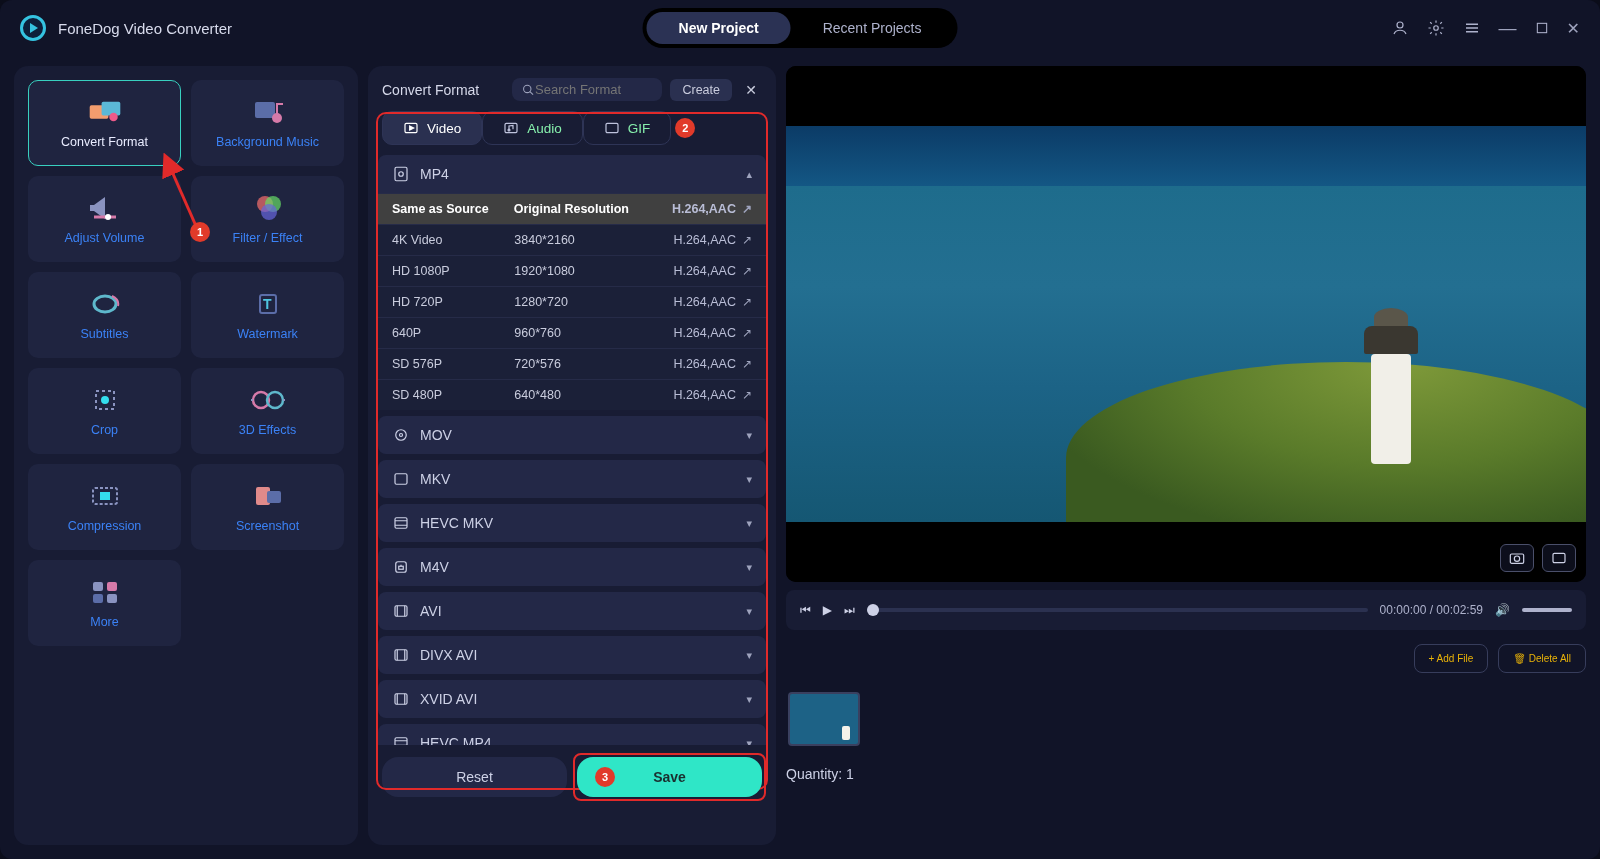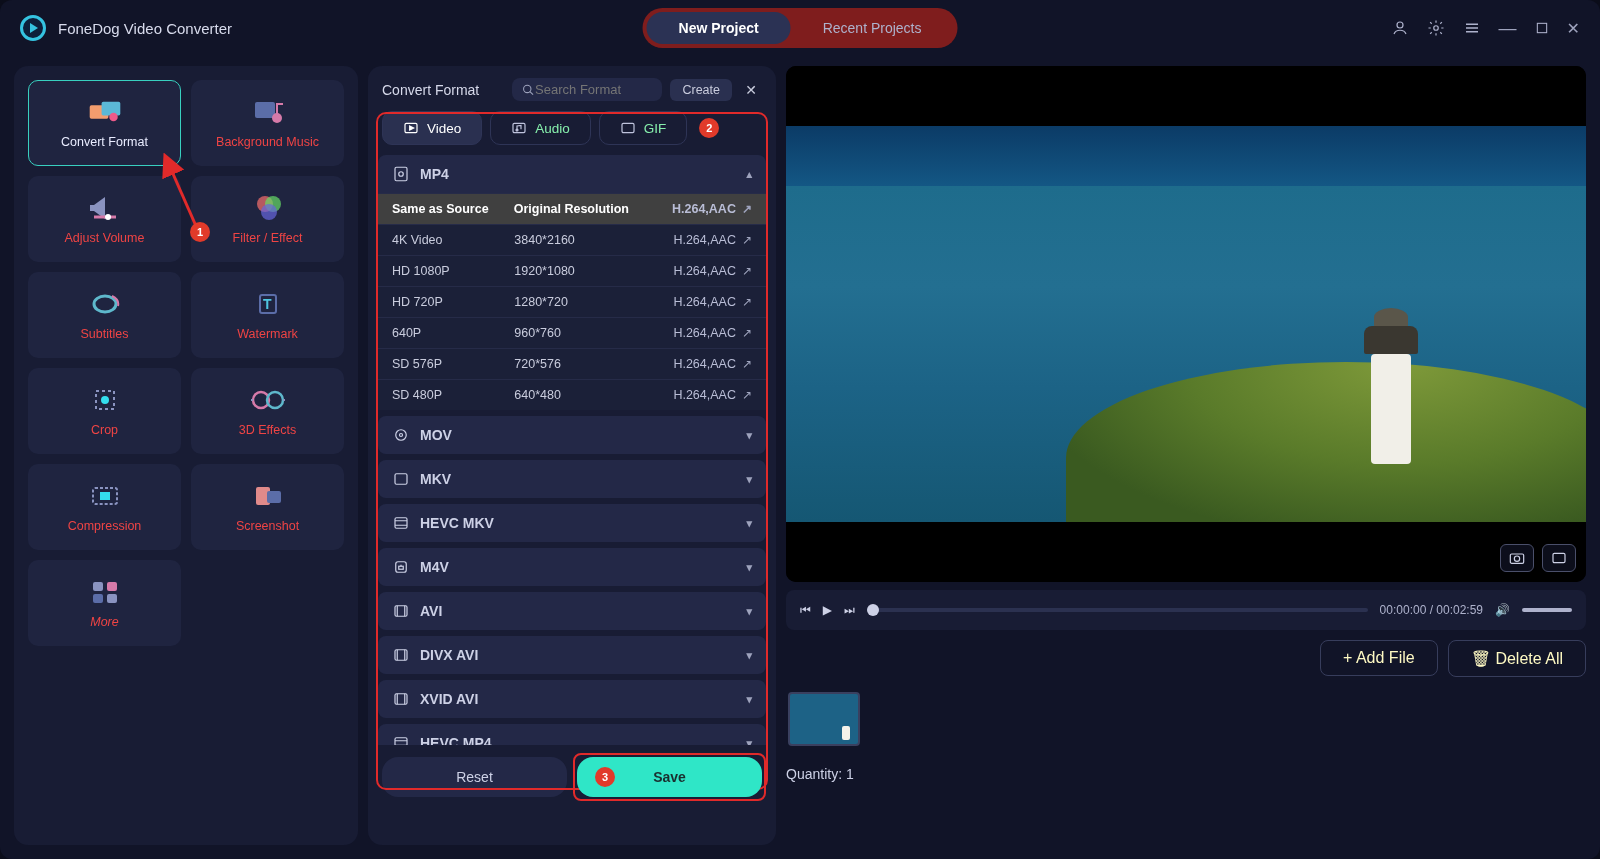--- a/index.html
+++ b/index.html
@@ -3,49 +3,49 @@
 <meta charset="utf-8">
 <style>
   * { box-sizing: border-box; margin: 0; padding: 0; font-family: "Segoe UI", Arial, sans-serif; }
   body { background:#0b0d1a; width:1600px; height:859px; overflow:hidden; color:#c9ccdd; }
   .window { position:relative; width:1600px; height:859px; background:#111428; border-radius:12px; }
   
   .titlebar { display:flex; align-items:center; height:56px; padding:0 20px; }
   .logo { width:26px; height:26px; border-radius:50%; border:3px solid #35c3e0; background:#0d1f3a; margin-right:12px; position:relative; }
   .logo::after{ content:""; position:absolute; left:7px; top:5px; width:0;height:0;border-left:8px solid #35c3e0;border-top:5px solid transparent;border-bottom:5px solid transparent;}
   .app-title { color:#d8dbec; font-size:15px; }
-  .center-tabs { position:absolute; left:50%; transform:translateX(-50%); display:flex; align-items:flex-end; background:#7f1d1d; border-radius:22px; padding:4px; }
+  .center-tabs { position:absolute; left:50%; transform:translateX(-50%); display:flex; align-items:flex-end; background:#000000; border-radius:22px; padding:4px; }
   .center-tab { padding:8px 32px; border-radius:20px; cursor:pointer; color:#aeb2cc; font-size:14px; }
   .center-tab.active { background:#2b3254; color:#ffffff; font-weight:600; }
   .win-icons { margin-left:auto; display:flex; gap:18px; align-items:center; color:#9ea3bd; }
   .win-icons span,.win-icons svg{ cursor:pointer; }
   .main { display:flex; padding:10px 14px 14px 14px; gap:10px; height:calc(100% - 56px); }
   
   .left-panel { width:344px; background:#181c34; border-radius:14px; padding:14px; display:flex; flex-direction:column; gap:12px; }
   .tool-grid { display:grid; grid-template-columns:1fr 1fr; gap:10px; }
-  .tool { height:86px; background:#1f2440; border-radius:10px; display:flex; flex-direction:column; align-items:center; justify-content:center; gap:8px; cursor:pointer; color:#ef4444; font-size:12.5px; position:relative; }
+  .tool { height:86px; background:#1f2440; border-radius:10px; display:flex; flex-direction:column; align-items:center; justify-content:center; gap:8px; cursor:pointer; color:#3b82f6; font-size:12.5px; position:relative; }
   .tool.active { border:1.5px solid #38d0c0; color:#e9ecff; }
   .tool-icon { width:34px; height:30px; display:flex; align-items:center; justify-content:center; }
-  .tool.wide { grid-column:1;font-style:italic; }
+  .tool.wide { grid-column:1; }
   .badge-circ { position:absolute; width:20px;height:20px;border-radius:50%; background:#e13a2a; color:#fff; font-size:11px; font-weight:bold; display:flex; align-items:center; justify-content:center; }
   
   .mid-panel { width:408px; background:#181c34; border-radius:14px; display:flex; flex-direction:column; padding:12px 0 12px 0; position:relative;}
   .mid-head { display:flex; align-items:center; padding:0 14px 10px 14px; gap:8px; }
   .mid-title { color:#d6d9ea; font-size:14px; flex:0 0 auto; }
   .search-wrap { margin-left:auto; display:flex; align-items:center; background:#232847; border-radius:8px; padding:4px 10px; width:150px; }
   .search-wrap input { background:transparent; border:0; outline:0; color:#c9ccdd; width:100%; font-size:13px; }
   .create-btn { background:#2a3050; border-radius:6px; padding:4px 12px; font-size:12.5px; color:#c9ccdd; cursor:pointer; }
   .close-fmt { width:22px; text-align:center; color:#c9ccdd; cursor:pointer; font-size:14px; }
-  .tab-row { display:flex; gap:8px; padding:0 14px; }
+  .tab-row { display:flex; padding:0 14px; }
   .fmt-tab { flex:0 0 auto; display:flex; align-items:center; gap:8px; background:transparent; border:1px solid #2e3456; border-radius:10px; padding:8px 20px; color:#86efac; cursor:pointer; font-size:13.5px; }
   .fmt-tab.active { background:#2a3050; color:#fff; }
   .red-box { position:absolute; border:2px solid #e12a2a; border-radius:10px; pointer-events:none; }
   .fmt-body { margin-top:10px; padding:0 10px 0 10px; overflow:auto; height:590px;}
   .accordion { background:#232847; border-radius:8px; margin-bottom:6px; }
-  .acc-head { display:flex; align-items:center; padding:10px 14px; cursor:pointer; color:#cdd1e6; font-size:14px; gap:10px;font-weight:bold; }
+  .acc-head { display:flex; align-items:center; padding:10px 14px; cursor:pointer; color:#cdd1e6; font-size:14px; gap:10px; }
   .acc-head .spacer{ flex:1; }
   .acc-caret { font-size:11px; color:#9ea3bd; }
   .preset-table { background:#1b2038; }
   .preset-row { display:flex; padding:8px 14px; gap:12px; font-size:12.5px; align-items:center; border-top:1px solid #262b48; cursor:pointer;}
   .preset-row.sel { background:#404040; color:#fff; font-weight:600;justify-content:space-between; }
   .preset-row .c1{ width:120px; } .preset-row .c2{ width:160px; } .preset-row .c3{ margin-left:auto; color:#b9bdd6; } 
   .ext-ic{ margin-left:6px; color:#9ea3bd; font-size:12px;}
   .mid-buttons { display:flex; gap:10px; padding:12px 14px 0 14px; }
   .btn { flex:1; height:40px; border-radius:16px; display:flex; align-items:center; justify-content:center; font-size:14px; cursor:pointer; }
   .btn-reset { background:#232847; color:#cdd1e6; }
@@ -60,21 +60,21 @@
   .lh-cap{position:absolute;right:168px;bottom:168px;width:54px;height:28px;background:#3a3730;border-radius:8px 8px 2px 2px;}
   .lh-dome{position:absolute;right:178px;bottom:196px;width:34px;height:18px;background:#5a564a;border-radius:50% 50% 0 0;}
   .black-bar{position:absolute;left:0;right:0;height:60px;background:#000;}
   .preview-ctrl { position:absolute; right:10px; bottom:10px; display:flex; gap:8px;}
   .mini-btn{ width:34px;height:28px;border:1px solid #4a4f6a;border-radius:6px; display:flex;align-items:center;justify-content:center;color:#c9ccdd; background:rgba(20,24,45,.6); cursor:pointer;}
   .playbar { height:40px; background:#181c34; border-radius:8px; display:flex; align-items:center; padding:0 14px; gap:12px; font-size:12px; color:#aeb2cc;}
   .pb-ic{ cursor:pointer; color:#cdd1e6;}
   .seek { flex:1; height:4px; background:#2b3150; border-radius:2px; position:relative;}
   .seek .knob{ position:absolute; left:0; top:-4px; width:12px;height:12px;border-radius:50%;background:#cdd1e6;}
   .filebar { height:40px; display:flex; align-items:center; justify-content:flex-end; gap:10px; }
-  .fb-btn{ border:1px solid #373d5c; border-radius:8px; padding:8px 22px; font-size:16px; color:#fef9c3; cursor:pointer;}
+  .fb-btn{ border:1px solid #373d5c; border-radius:8px; padding:8px 14px; font-size:10px; color:#eab308; cursor:pointer;}
   .thumbs { display:flex; gap:12px; padding:6px 2px; align-items:center;}
   .thumb{ width:72px;height:54px; background:#1d6286; border:2px solid #3a405f; border-radius:4px; position:relative; cursor:pointer;}
   .thumb::after{content:"";position:absolute;right:8px;bottom:4px;width:8px;height:14px;background:#f4f2ea;border-radius:2px;}
   .qty{ font-size:14px; color:#cdd1e6; margin-top:6px;}
   
   .arrow1{ position:absolute; left:160px; top:150px; width:46px; height:80px; pointer-events:none;}
   svg{ display:block;}
 </style>
 </head>
 <body>

